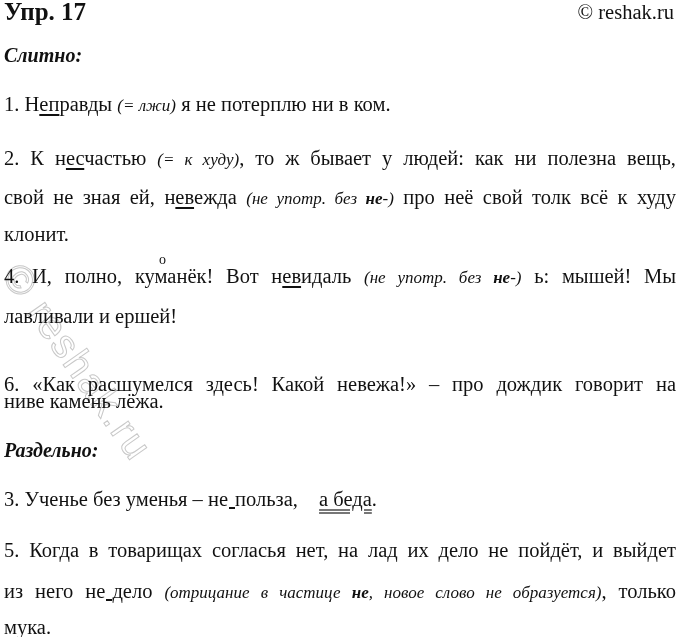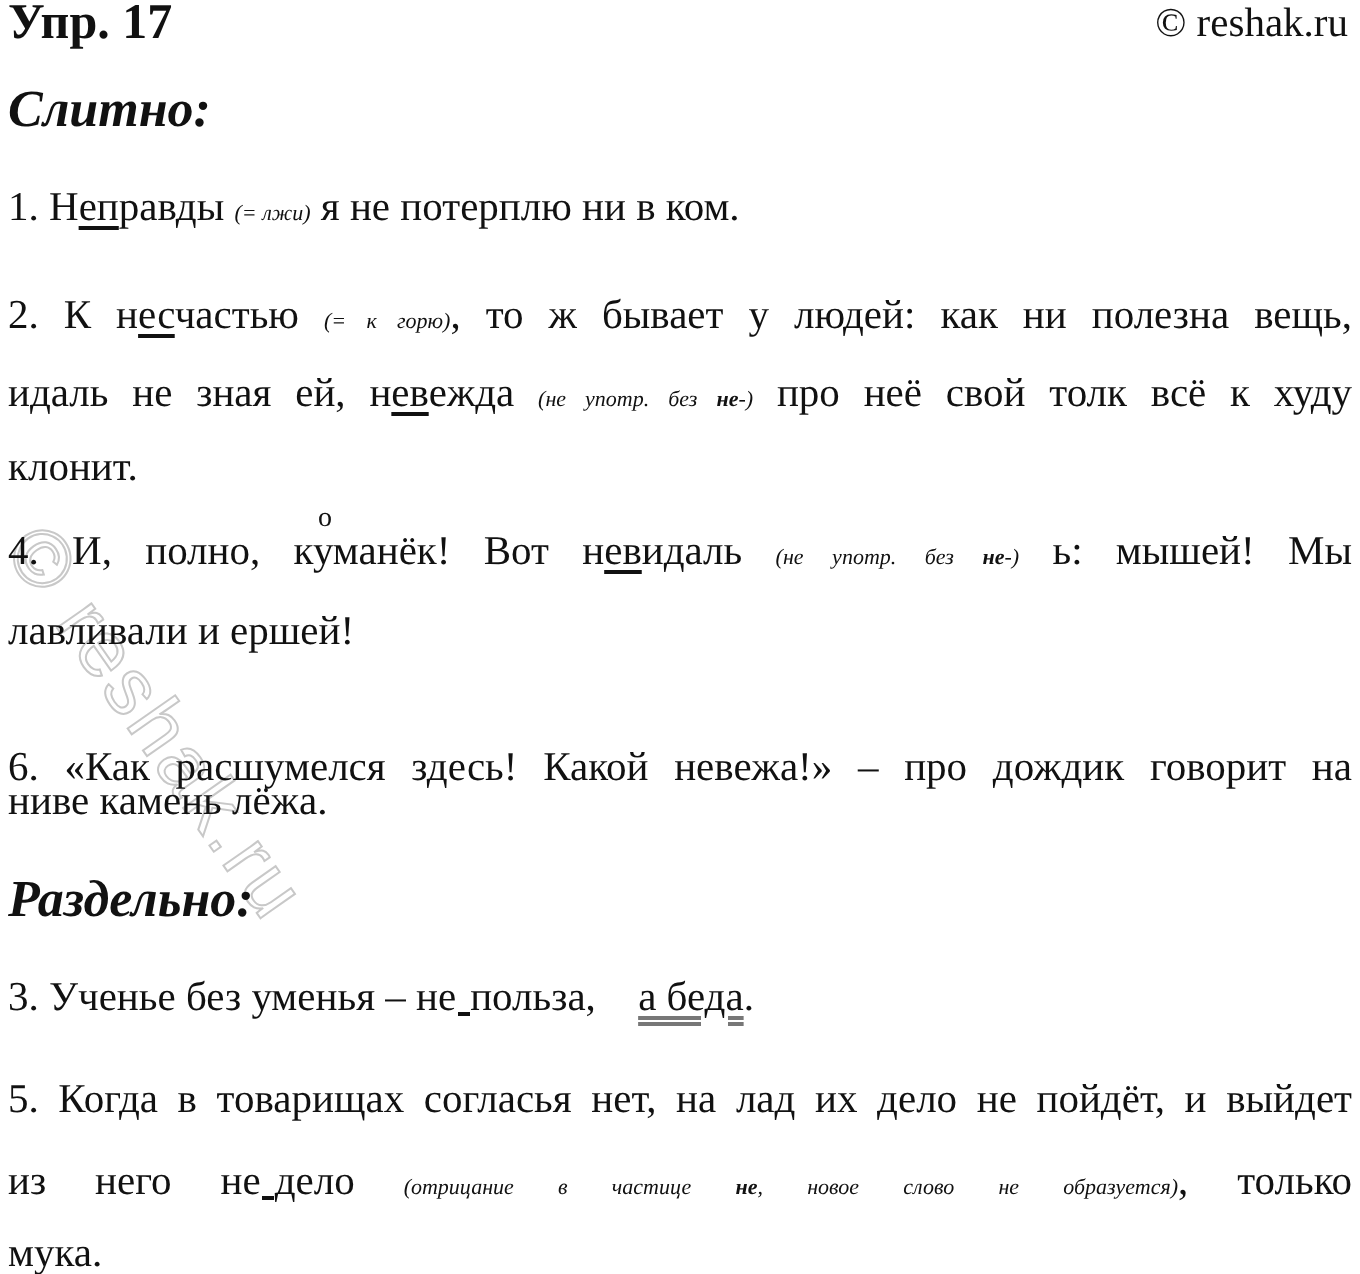--- a/index.html
+++ b/index.html
@@ -7,22 +7,22 @@
       width: 680px; height: 637px; position: relative; overflow: hidden;
       font-family: "Liberation Serif", serif; color: #111111;
     }
     .line {
       position: absolute; left: 4px; white-space: nowrap;
       font-size: 20.5px; line-height: 24px;
     }
     .just { width: 672px; text-align: justify; text-align-last: justify; }
     .header-title { position: absolute; left: 4px; top: 0px; font-weight: bold; font-size: 25px; line-height: 24px; }
     .header-copy { position: absolute; right: 6px; top: 0px; font-size: 20.5px; line-height: 24px; }
-    .section { position: absolute; left: 4px; font-weight: bold; font-style: italic; font-size: 26px; line-height: 24px; }
-    .note { font-style: italic; font-size: 11px; }
+    .section { position: absolute; left: 4px; font-weight: bold; font-style: italic; font-size: 20px; line-height: 24px; }
+    .note { font-style: italic; font-size: 17px; }
     .note b { font-weight: bold; }
     .u1 { text-decoration: underline; text-decoration-thickness: 2px; text-underline-offset: 3px; }
     .u2 { text-decoration: underline double; text-decoration-color: #777; text-underline-offset: 3px; margin-left: 16px; }
     .gap-mark { position: relative; display: inline-block; width: 7px; }
     .gap-mark::after { content: ""; position: absolute; left: 1px; right: 0; bottom: -3px; height: 2px; background: #111; }
     .accent-o { position: absolute; font-size: 14px; line-height: 14px; }
     .watermark {
       position: absolute; left: 30px; top: 255px; transform: rotate(55deg);
       transform-origin: left top; font-family: "Liberation Sans", sans-serif;
       font-size: 40px; color: transparent; -webkit-text-stroke: 1px #c8c8c8;
@@ -37,24 +37,24 @@
 <div class="header-title">Упр. 17</div>
 <div class="header-copy">© reshak.ru</div>
 
 <div class="section" style="top:43px;">Слитно:</div>
 
 <div class="line" style="top:92px;">
   <span>1. Н</span><span class="u1">еп</span><span>равды </span><span class="note">(= лжи)</span><span> я не потерплю ни в ком.</span>
 </div>
 
 <div class="line just" style="top:146px;">
-  <span>2. К н</span><span class="u1">ес</span><span>частью </span><span class="note">(= к горю)</span><span>, то ж бывает у людей: как ни полезна вещь,</span>
+  <span>2. К н</span><span class="u1">ес</span><span>частью </span><span class="note">(= к худу)</span><span>, то ж бывает у людей: как ни полезна вещь,</span>
 </div>
 <div class="line just" style="top:185px;">
-  <span>идаль не зная ей, н</span><span class="u1">ев</span><span>ежда </span><span class="note"><span>(не употр. без </span><b>не</b><span>-)</span></span><span> про неё свой толк всё к худу</span>
+  <span>свой не зная ей, н</span><span class="u1">ев</span><span>ежда </span><span class="note"><span>(не употр. без </span><b>не</b><span>-)</span></span><span> про неё свой толк всё к худу</span>
 </div>
 <div class="line" style="top:222px;">клонит.</div>
 
 <div class="accent-o" style="left:159px; top:253px;">о</div>
 <div class="line just" style="top:264px;">
   <span>4. И, полно, куманёк! Вот н</span><span class="u1">ев</span><span>идаль </span><span class="note"><span>(не употр. без </span><b>не</b><span>-)</span></span><span> ь: мышей! Мы</span>
 </div>
 <div class="line" style="top:304px;">лавливали и ершей!</div>
 
 <div class="line just" style="top:348px;margin-top:24px;">6. «Как расшумелся здесь! Какой невежа!» – про дождик говорит на</div>

